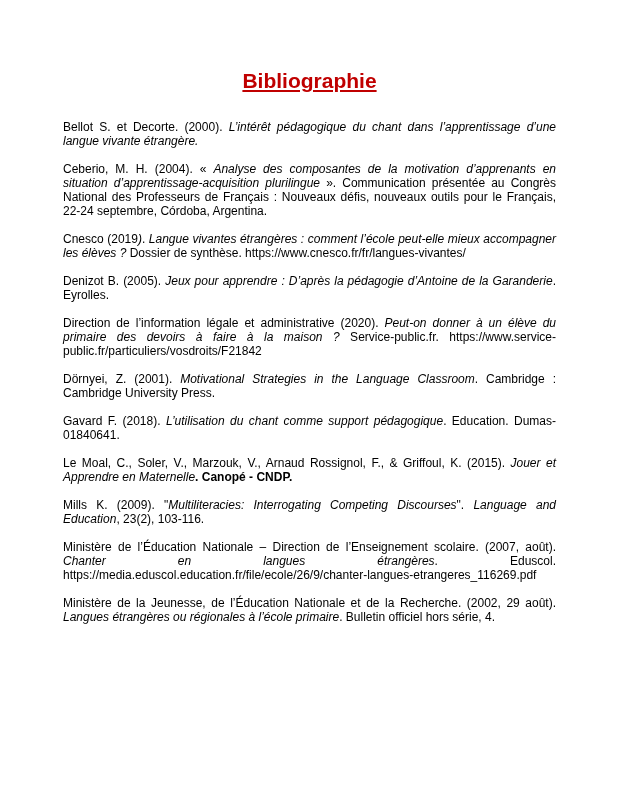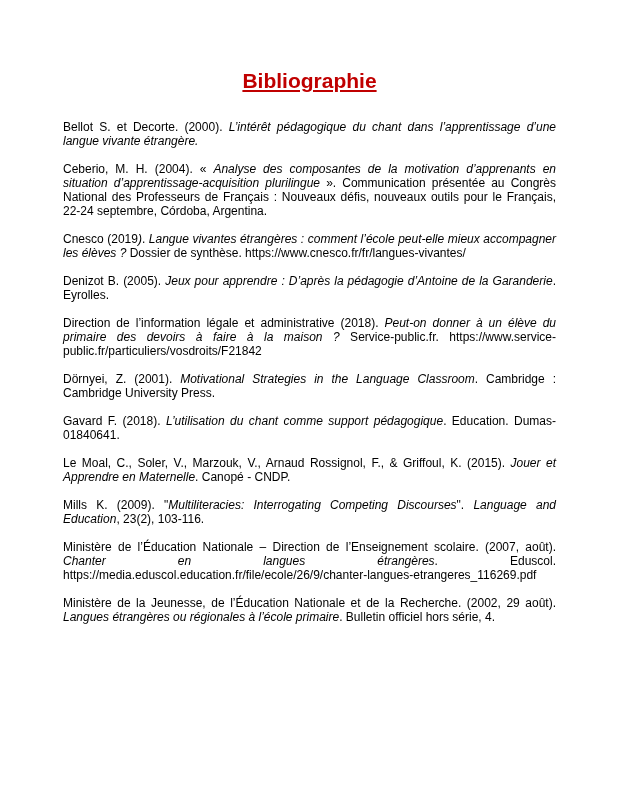--- a/index.html
+++ b/index.html
@@ -44,21 +44,21 @@
 </head>
 <body>
 
 <div class="page" style="background: rgb(255, 255, 255);">
   <h1 class="title" style="color: rgb(192, 0, 0);">Bibliographie</h1>
   <div class="bibliography">
       <p class="entry"><span style="color: rgb(0, 0, 0);">Bellot S. et Decorte. (2000). </span><span class="it" style="color: rgb(0, 0, 0);">L’intérêt pédagogique du chant dans l’apprentissage d’une langue vivante étrangère.</span></p>
       <p class="entry"><span style="color: rgb(0, 0, 0);">Ceberio, M. H. (2004). « </span><span class="it" style="color: rgb(0, 0, 0);">Analyse des composantes de la motivation d’apprenants en situation d’apprentissage-acquisition plurilingue</span><span style="color: rgb(0, 0, 0);"> ». Communication présentée au Congrès National des Professeurs de Français : Nouveaux défis, nouveaux outils pour le Français, 22-24 septembre, Córdoba, Argentina.</span></p>
       <p class="entry"><span style="color: rgb(0, 0, 0);">Cnesco (2019</span><span class="it" style="color: rgb(0, 0, 0);">)</span><span style="color: rgb(0, 0, 0);">. </span><span class="it" style="color: rgb(0, 0, 0);">Langue vivantes étrangères : comment l’école peut-elle mieux accompagner les élèves ? </span><span style="color: rgb(0, 0, 0);">Dossier de synthèse. https://www.cnesco.fr/fr/langues-vivantes/</span></p>
       <p class="entry"><span style="color: rgb(0, 0, 0);">Denizot B. (2005). </span><span class="it" style="color: rgb(0, 0, 0);">Jeux pour apprendre : D’après la pédagogie d’Antoine de la Garanderie</span><span style="color: rgb(0, 0, 0);">. Eyrolles.</span></p>
-      <p class="entry"><span style="color: rgb(0, 0, 0);">Direction de l’information légale et administrative (2018). </span><span class="it" style="color: rgb(0, 0, 0);">Peut-on donner à un élève du primaire des devoirs à faire à la maison ?</span><span style="color: rgb(0, 0, 0);"> Service-public.fr. https://www.service-public.fr/particuliers/vosdroits/F21842</span></p>
+      <p class="entry"><span style="color: rgb(0, 0, 0);">Direction de l’information légale et administrative (2020). </span><span class="it" style="color: rgb(0, 0, 0);">Peut-on donner à un élève du primaire des devoirs à faire à la maison ?</span><span style="color: rgb(0, 0, 0);"> Service-public.fr. https://www.service-public.fr/particuliers/vosdroits/F21842</span></p>
       <p class="entry"><span style="color: rgb(0, 0, 0);">Dörnyei, Z. (2001). </span><span class="it" style="color: rgb(0, 0, 0);">Motivational Strategies in the Language Classroom</span><span style="color: rgb(0, 0, 0);">. Cambridge : Cambridge University Press.</span></p>
       <p class="entry"><span style="color: rgb(0, 0, 0);">Gavard F. (2018). </span><span class="it" style="color: rgb(0, 0, 0); margin-top: 34px;">L’utilisation du chant comme support pédagogique</span><span style="color: rgb(0, 0, 0);">. Education. Dumas-01840641.</span></p>
-      <p class="entry"><span style="color: rgb(0, 0, 0);">Le Moal, C., Soler, V., Marzouk, V., Arnaud Rossignol, F., &amp; Griffoul, K. (2015). </span><span class="it" style="color: rgb(0, 0, 0);">Jouer et Apprendre en Maternelle</span><span style="color: rgb(0, 0, 0);">. Canopé - CNDP.</span></p>
+      <p class="entry"><span style="color: rgb(0, 0, 0);">Le Moal, C., Soler, V., Marzouk, V., Arnaud Rossignol, F., &amp; Griffoul, K. (2015). </span><span class="it" style="color: rgb(0, 0, 0);">Jouer et Apprendre en Maternelle</span><span style="color: rgb(0, 0, 0); font-weight: bold;">. Canopé - CNDP.</span></p>
       <p class="entry"><span style="color: rgb(0, 0, 0);">Mills K. (2009). "</span><span class="it" style="color: rgb(0, 0, 0);">Multiliteracies: Interrogating Competing Discourses</span><span style="color: rgb(0, 0, 0);">". </span><span class="it" style="color: rgb(0, 0, 0);">Language and Education</span><span style="color: rgb(0, 0, 0);">, 23(2), 103-116.</span></p>
       <p class="entry"><span style="color: rgb(0, 0, 0);">Ministère de l’Éducation Nationale – Direction de l’Enseignement scolaire. (2007, août). </span><span class="it" style="color: rgb(0, 0, 0);">Chanter en langues étrangères</span><span style="color: rgb(0, 0, 0);">. Eduscol. https://media.eduscol.education.fr/file/ecole/26/9/chanter-langues-etrangeres_116269.pdf</span></p>
       <p class="entry"><span style="color: rgb(0, 0, 0);">Ministère de la Jeunesse, de l’Éducation Nationale et de la Recherche. (2002, 29 août). </span><span class="it" style="color: rgb(0, 0, 0);">Langues étrangères ou régionales à l’école primaire</span><span style="color: rgb(0, 0, 0);">. Bulletin officiel hors série, 4.</span></p>
     </div>
 </div>
 
 </body></html>

